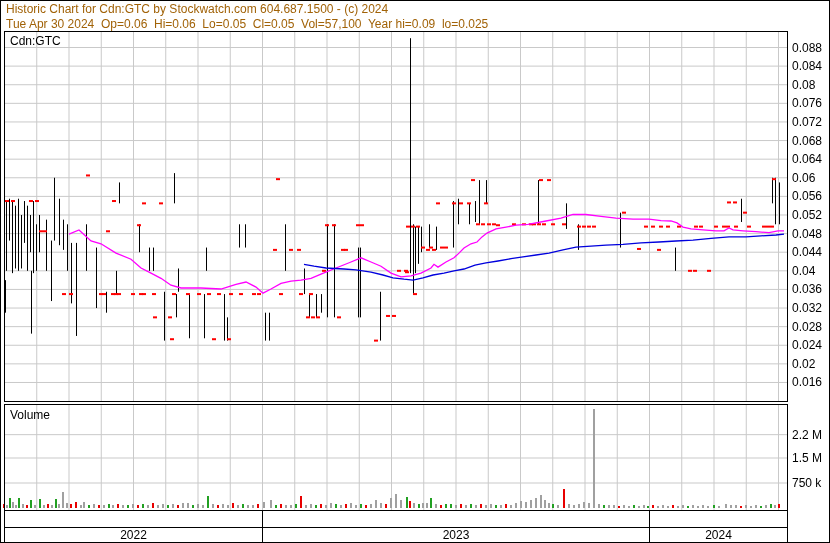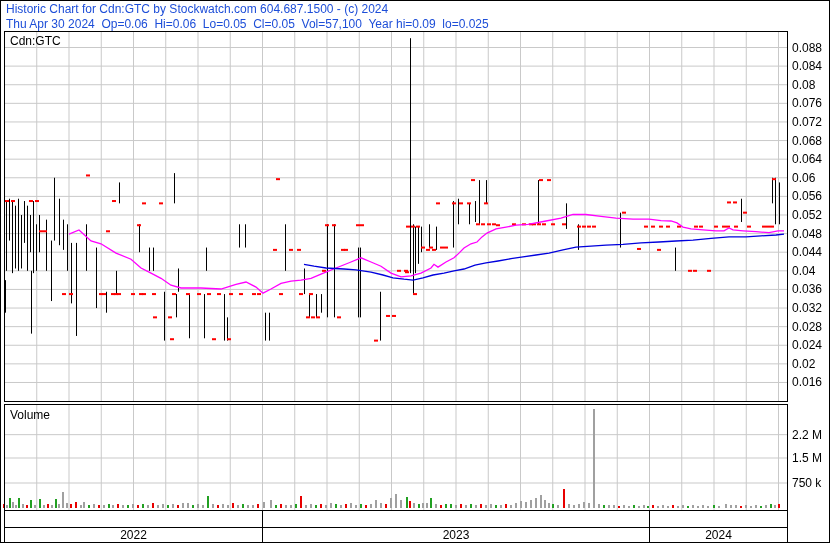--- a/index.html
+++ b/index.html
@@ -1,31 +1,31 @@
 <!DOCTYPE html>
 <html><head>
 <meta charset="utf-8">
 <style>
   html,body{margin:0;padding:0;background:#fff;}
   body{width:830px;height:543px;position:relative;overflow:hidden;
        font-family:"Liberation Sans",sans-serif;}
   .page{position:absolute;left:0;top:0;width:830px;height:543px;
         box-sizing:border-box;border:1px solid #000;background:#fff;}
-  .hdr{position:absolute;left:5px;font-size:12px;color:#1d4ed8;white-space:pre;z-index:2;}
+  .hdr{position:absolute;left:5px;font-size:12px;color:#a16207;white-space:pre;z-index:2;}
   .hdr1{top:1px;}
   .hdr2{top:16px;}
   svg{position:absolute;left:0;top:0;z-index:1;}
   svg text{font-family:"Liberation Sans",sans-serif;font-size:12px;fill:#000;}
 </style>
 </head>
 <body>
 
 <div class="page">
   <div class="hdr hdr1">Historic Chart for Cdn:GTC by Stockwatch.com 604.687.1500 - (c) 2024</div>
-  <div class="hdr hdr2">Thu Apr 30 2024  Op=0.06  Hi=0.06  Lo=0.05  Cl=0.05  Vol=57,100  Year hi=0.09  lo=0.025</div>
+  <div class="hdr hdr2">Tue Apr 30 2024  Op=0.06  Hi=0.06  Lo=0.05  Cl=0.05  Vol=57,100  Year hi=0.09  lo=0.025</div>
   <svg id="cv" width="830" height="543">
       <g stroke="#c9c9c9" stroke-width="1">
         <line x1="35.75" y1="30.5" x2="35.75" y2="400.5"></line>
         <line x1="35.75" y1="403.5" x2="35.75" y2="509.5"></line>
         <line x1="68" y1="30.5" x2="68" y2="400.5"></line>
         <line x1="68" y1="403.5" x2="68" y2="509.5"></line>
         <line x1="100.25" y1="30.5" x2="100.25" y2="400.5"></line>
         <line x1="100.25" y1="403.5" x2="100.25" y2="509.5"></line>
         <line x1="132.5" y1="30.5" x2="132.5" y2="400.5"></line>
         <line x1="132.5" y1="403.5" x2="132.5" y2="509.5"></line>

